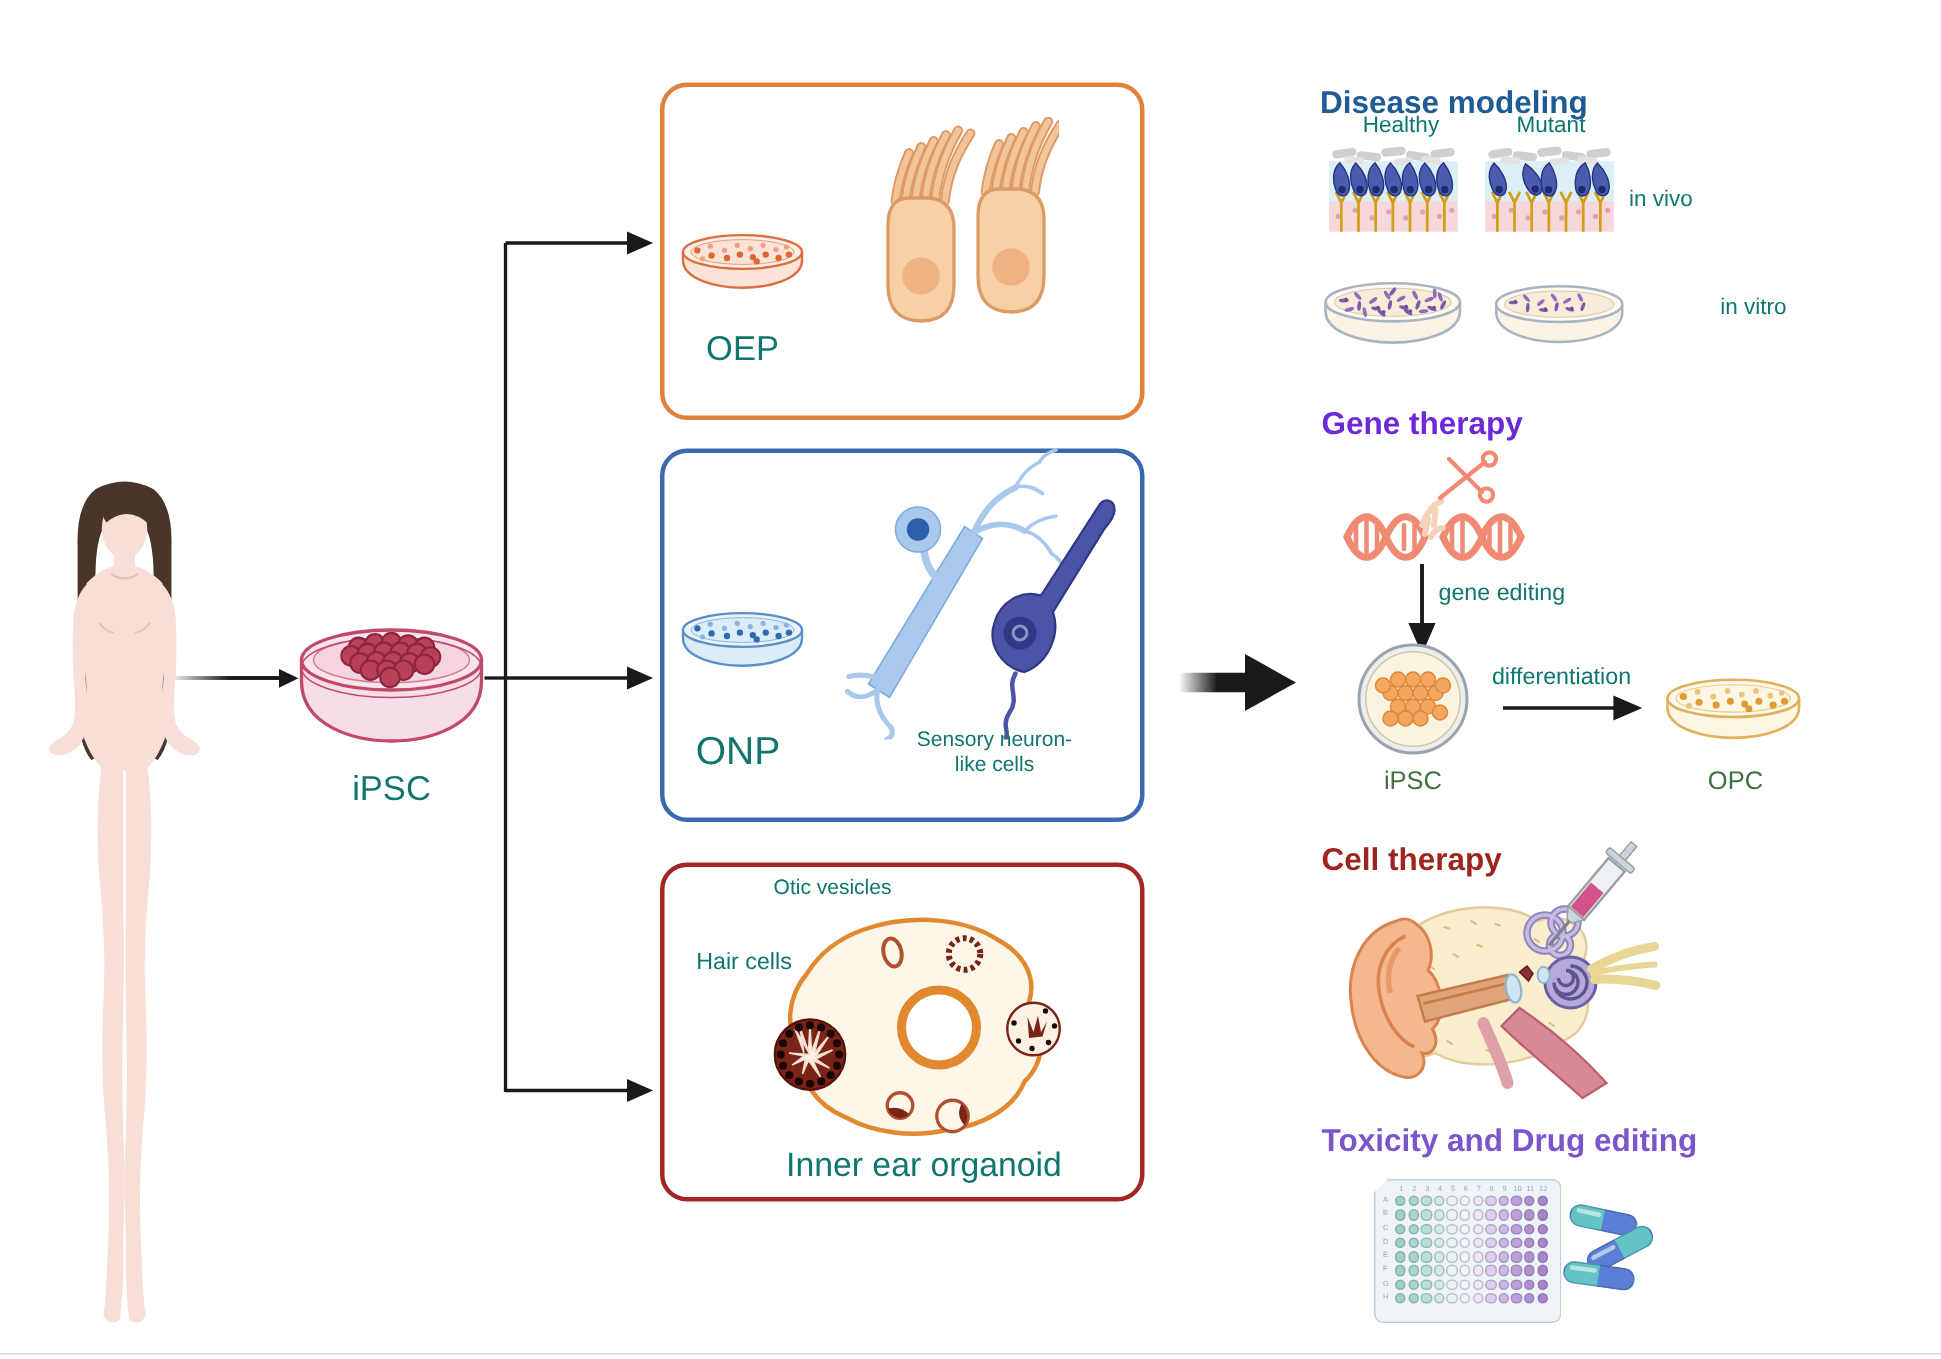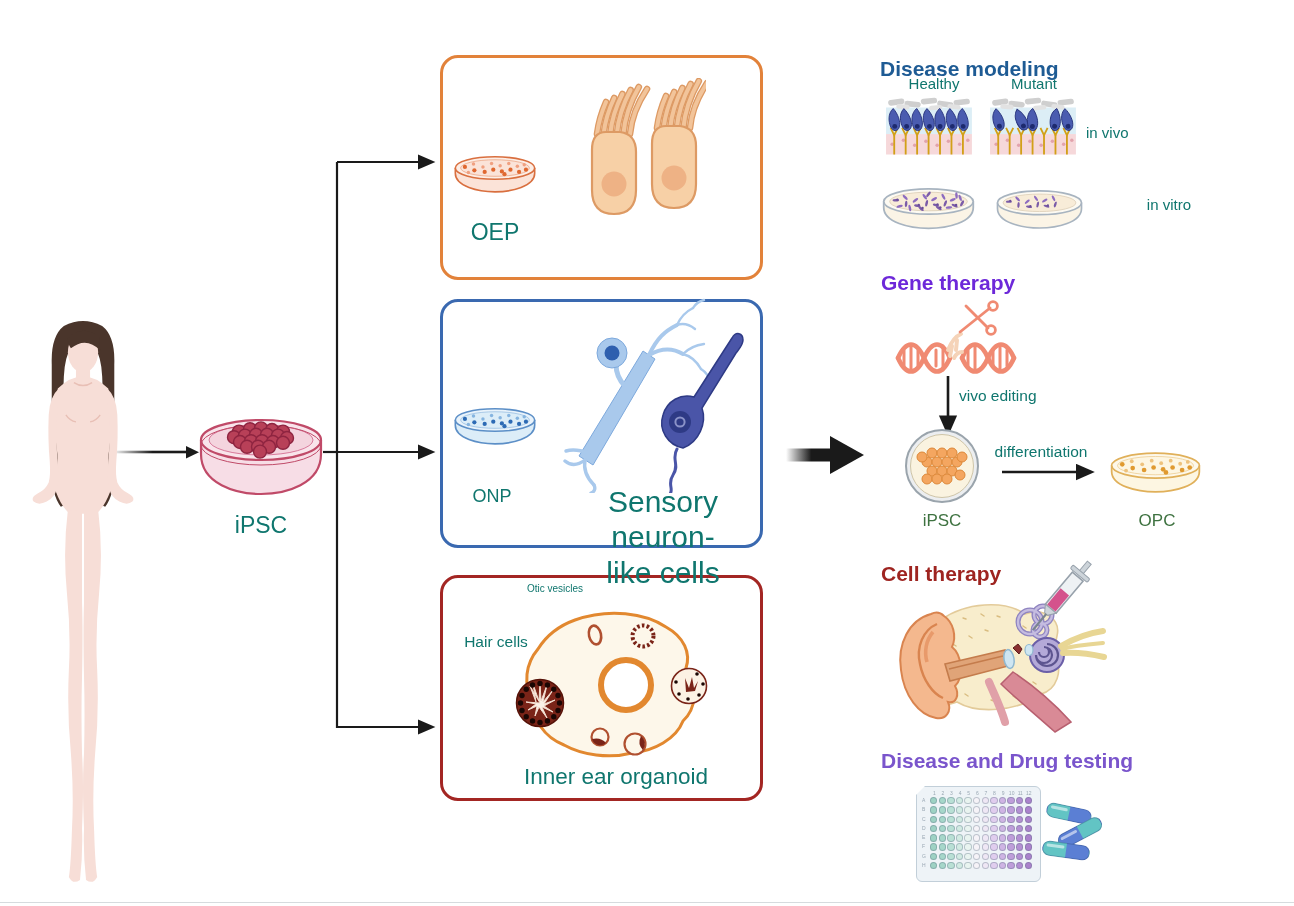--- a/index.html
+++ b/index.html
@@ -232,22 +232,22 @@
       <circle cx="49" cy="55" r="15" fill="#a9c9ec" stroke="#7da9dd" stroke-width="1"></circle>
       <circle cx="49" cy="55" r="7.5" fill="#2e5fae"></circle>
     </g>
     <g>
       <path d="M120,150 C105,147 95,132 100,117 C104,103 118,95 131,99 L169,40 C173,33 180,35 180,42 C180,47 176,51 173,55 L139,110 C144,125 136,144 120,150 Z" fill="#4a55a8" stroke="#2e3a85" stroke-width="1.5"></path>
       <circle cx="117" cy="124" r="11" fill="#2e3a85"></circle>
       <circle cx="117" cy="124" r="4.6" fill="none" stroke="#8a92c8" stroke-width="2"></circle>
       <path d="M114,151 C108,161 117,167 110,177 C104,186 111,191 107,196" stroke="#4a55a8" stroke-width="3" fill="none" stroke-linecap="round"></path>
     </g>
   </svg>
-  <div class="lbl" style="left:452px;top:486px;width:80px;font-size:18px;">ONP</div>
-  <div class="lbl" style="left:557px;top:484px;width:212px;font-size:30px;line-height:1.18;">
+  <div class="lbl" style="left:452px;top:486px;width:80px;font-size:26px;">ONP</div>
+  <div class="lbl" style="left:557px;top:484px;width:212px;font-size:14px;line-height:1.18;">
     <span style="display:block">Sensory neuron-</span>
     <span style="display:block">like cells</span>
   </div>
 
   <svg class="abs" style="left:513px;top:606px" width="207" height="160" viewBox="0 0 207 160">
     <path d="M62,14 C96,2 132,7 153,21 C171,31 178,47 173,62 C186,80 183,103 170,115 C163,133 141,145 119,147 C96,153 69,149 51,139 C31,131 19,113 21,95 C9,79 13,57 25,43 C35,27 48,19 62,14 Z" fill="#fdf7ea" stroke="#e2882f" stroke-width="3"></path>
     <circle cx="113" cy="79" r="25" fill="#ffffff" stroke="#e2882f" stroke-width="6"></circle>
 
     <g id="rosette">
       <circle cx="27" cy="97" r="23.5" fill="#7a2418" stroke="#551208" stroke-width="1.5"></circle>
@@ -288,21 +288,21 @@
     </g>
     <g>
       <circle cx="87" cy="131" r="8.5" fill="#fdf7ea" stroke="#b05030" stroke-width="2.2"></circle>
       <path d="M79,133 A8.5,8.5 0 0,0 93,137 Q88,131 79,133 Z" fill="#7a2418"></path>
     </g>
     <g>
       <circle cx="122" cy="138" r="10.5" fill="#fdf7ea" stroke="#b05030" stroke-width="2.2"></circle>
       <path d="M128,130 A10.5,10.5 0 0,1 130,144 Q124,138 128,130 Z" fill="#7a2418"></path>
     </g>
   </svg>
-  <div class="lbl" style="left:494px;top:583px;width:122px;font-size:10px;">Otic vesicles</div>
+  <div class="lbl" style="left:494px;top:583px;width:122px;font-size:14px;">Otic vesicles</div>
   <div class="lbl" style="left:450px;top:633px;width:92px;font-size:15.5px;">Hair cells</div>
   <div class="lbl" style="left:496px;top:764px;width:240px;font-size:22.5px;">Inner ear organoid</div>
 
   <div class="sec-title" style="left: 880px; top: 33px; color: rgb(30, 91, 148); margin-top: 24px;">Disease modeling</div>
   <div class="lbl small" style="left:894px;top:75px;width:80px;">Healthy</div>
   <div class="lbl small" style="left:994px;top:75px;width:80px;">Mutant</div>
   <svg class="abs" id="tissue-h" style="left:884px;top:97px" width="92" height="68" viewBox="0 0 90 66">
       <rect x="2" y="10" width="84" height="26" fill="#dceef6"></rect>
       <rect x="2" y="36" width="84" height="20" fill="#f6d8da"></rect>
       <circle cx="8" cy="46" r="1.7" fill="#e2a3ac"></circle>
@@ -499,21 +499,21 @@
       <line x1="65" y1="42" x2="64" y2="52"></line>
       <path d="M62,60 C64,56 67,54 70,54"></path>
     </g>
     <g stroke="#f08a72" stroke-width="2.8" fill="none" stroke-linecap="round">
       <line x1="68" y1="34" x2="98" y2="10"></line>
       <line x1="74" y1="8" x2="96" y2="30"></line>
       <circle cx="101" cy="8" r="4.4"></circle>
       <circle cx="99" cy="32" r="4.4"></circle>
     </g>
   </svg>
-  <div class="lbl-left lbl" style="left:959px;top:387px;width:120px;text-align:left;font-size:15.5px;">vivo editing</div>
+  <div class="lbl-left lbl" style="left:959px;top:387px;width:120px;text-align:left;font-size:15.5px;">gene editing</div>
   <svg class="abs" style="left:904px;top:428px" width="76" height="76" viewBox="0 0 76 76">
     <circle cx="38" cy="38" r="36" fill="#eceef0" stroke="#9aa4ac" stroke-width="2"></circle>
     <circle cx="38" cy="38" r="31.5" fill="#faf3e0" stroke="#cfc5a8" stroke-width="1"></circle>
     <g id="geneipsc-colony">
         <circle cx="28" cy="25" r="5" fill="#f4a660" stroke="#dd8838" stroke-width="1"></circle>
         <circle cx="38" cy="25" r="5" fill="#f4a660" stroke="#dd8838" stroke-width="1"></circle>
         <circle cx="48" cy="25" r="5" fill="#f4a660" stroke="#dd8838" stroke-width="1"></circle>
         <circle cx="23" cy="34" r="5" fill="#f4a660" stroke="#dd8838" stroke-width="1"></circle>
         <circle cx="33" cy="34" r="5" fill="#f4a660" stroke="#dd8838" stroke-width="1"></circle>
         <circle cx="43" cy="34" r="5" fill="#f4a660" stroke="#dd8838" stroke-width="1"></circle>
@@ -605,21 +605,21 @@
     <g transform="translate(186,23) rotate(40)">
       <rect x="-2.5" y="-16" width="5" height="14" fill="#cdd4da" stroke="#97a1ab" stroke-width="1"></rect>
       <rect x="-11" y="-4" width="22" height="4.5" rx="1.5" fill="#cdd4da" stroke="#97a1ab" stroke-width="1"></rect>
       <rect x="-7" y="2" width="14" height="42" fill="#eef1f4" stroke="#97a1ab" stroke-width="1.6"></rect>
       <rect x="-5.5" y="22" width="11" height="21" fill="#d4528c"></rect>
       <path d="M-7,44 L-2,51 L2,51 L7,44 Z" fill="#cdd4da" stroke="#97a1ab" stroke-width="1"></path>
       <line x1="0" y1="51" x2="0" y2="72" stroke="#7a858f" stroke-width="2.2"></line>
     </g>
   </svg>
 
-  <div class="sec-title" style="left: 881px; top: 749px; color: rgb(122, 85, 204);">Disease and Drug testing</div>
+  <div class="sec-title" style="left: 881px; top: 749px; color: rgb(122, 85, 204);">Toxicity and Drug editing</div>
   <div id="plate">
     <div class="colhead" id="plate-colhead">
         <div>1</div>
         <div>2</div>
         <div>3</div>
         <div>4</div>
         <div>5</div>
         <div>6</div>
         <div>7</div>
         <div>8</div>

